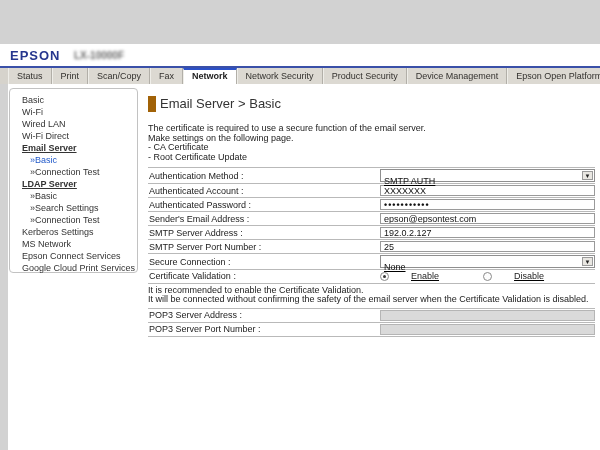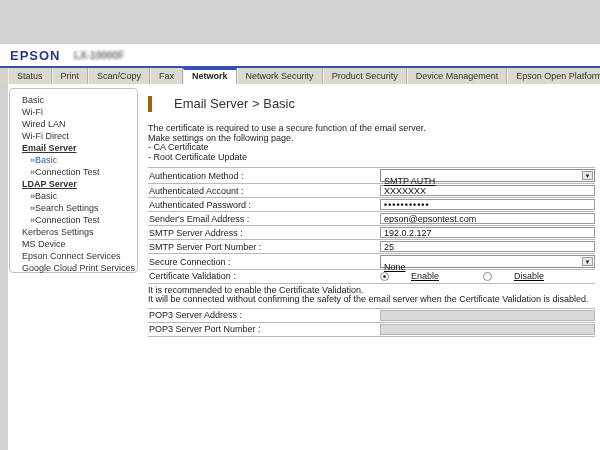--- a/index.html
+++ b/index.html
@@ -40,21 +40,21 @@
     background:#fff; border:1px solid #c2c2c2; border-radius:4px; padding-top:5px;
   }
   .side-item { font-size:9px; color:#333; line-height:12px; height:12px; padding-left:12px; white-space:nowrap; cursor:pointer; }
   .side-item.lvl2 { padding-left:20px; }
   .side-item.section { font-weight:bold; text-decoration:underline; }
   .side-item.selected { color:#2159c9; }
 
   
   .content { position:absolute; left:148px; top:44px; width:447px; }
   .page-title {
-    margin-top:8px; border-left:4px solid #a16207; padding-left:22px;
+    margin-top:8px; border-left:8px solid #a16207; padding-left:4px;
     font-size:13px; color:#333; height:16px; line-height:16px;
   }
   .description { margin-top:12px; font-size:9px; line-height:9.5px; color:#222; }
 
   
   .form { margin-top:5px; border-bottom:1px solid #b9b9b9; }
   .form-row { display:flex; border-top:1px solid #b9b9b9; min-height:13.5px; align-items:center; }
   .f-label { width:232px; font-size:9px; color:#222; padding-left:1px; }
   .f-control { flex:1; padding:1px 0;text-decoration:underline; }
   .txt {
@@ -120,21 +120,21 @@
       <div class="side-item lvl1">Wired LAN</div>
       <div class="side-item lvl1">Wi-Fi Direct</div>
       <div class="side-item lvl1 section">Email Server</div>
       <div class="side-item lvl2 selected">»Basic</div>
       <div class="side-item lvl2">»Connection Test</div>
       <div class="side-item lvl1 section">LDAP Server</div>
       <div class="side-item lvl2">»Basic</div>
       <div class="side-item lvl2">»Search Settings</div>
       <div class="side-item lvl2">»Connection Test</div>
       <div class="side-item lvl1">Kerberos Settings</div>
-      <div class="side-item lvl1">MS Device</div>
+      <div class="side-item lvl1">MS Network</div>
       <div class="side-item lvl1">Epson Connect Services</div>
       <div class="side-item lvl1">Google Cloud Print Services</div>
     </div>
 
   <div class="content">
     <div class="page-title">Email Server &gt; Basic</div>
     <div class="description">
         <div>The certificate is required to use a secure function of the email server.</div>
         <div>Make settings on the following page.</div>
         <div>- CA Certificate</div>

